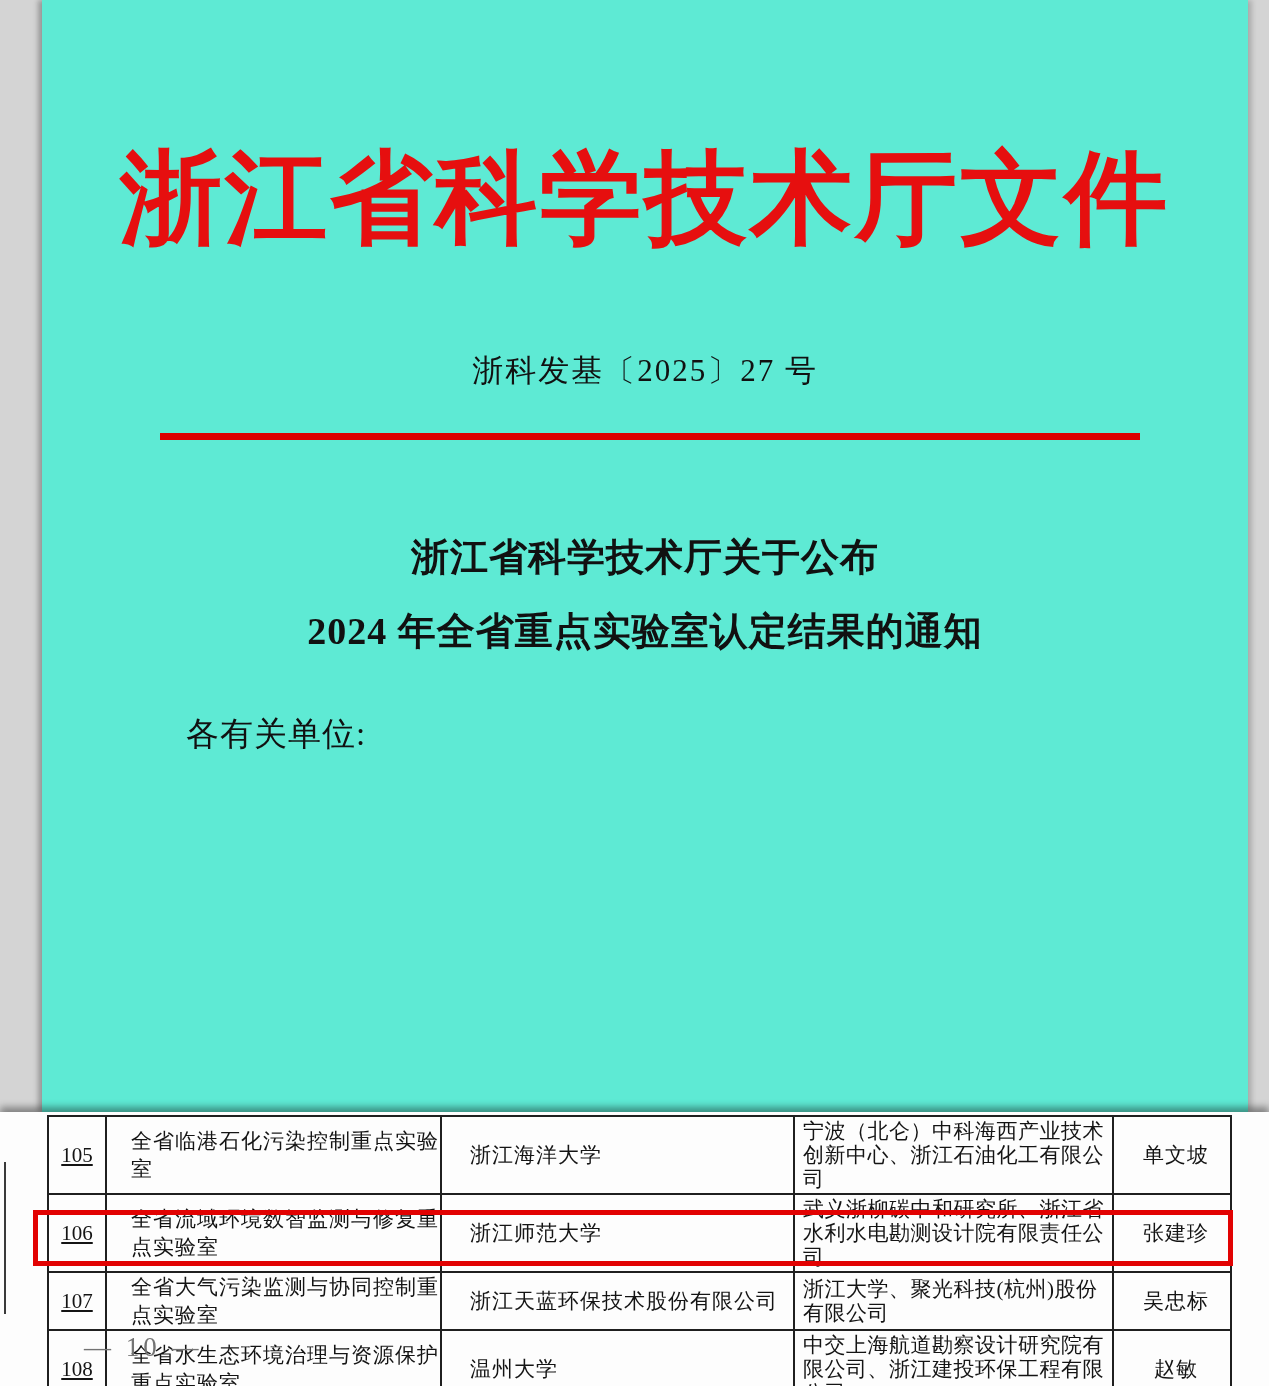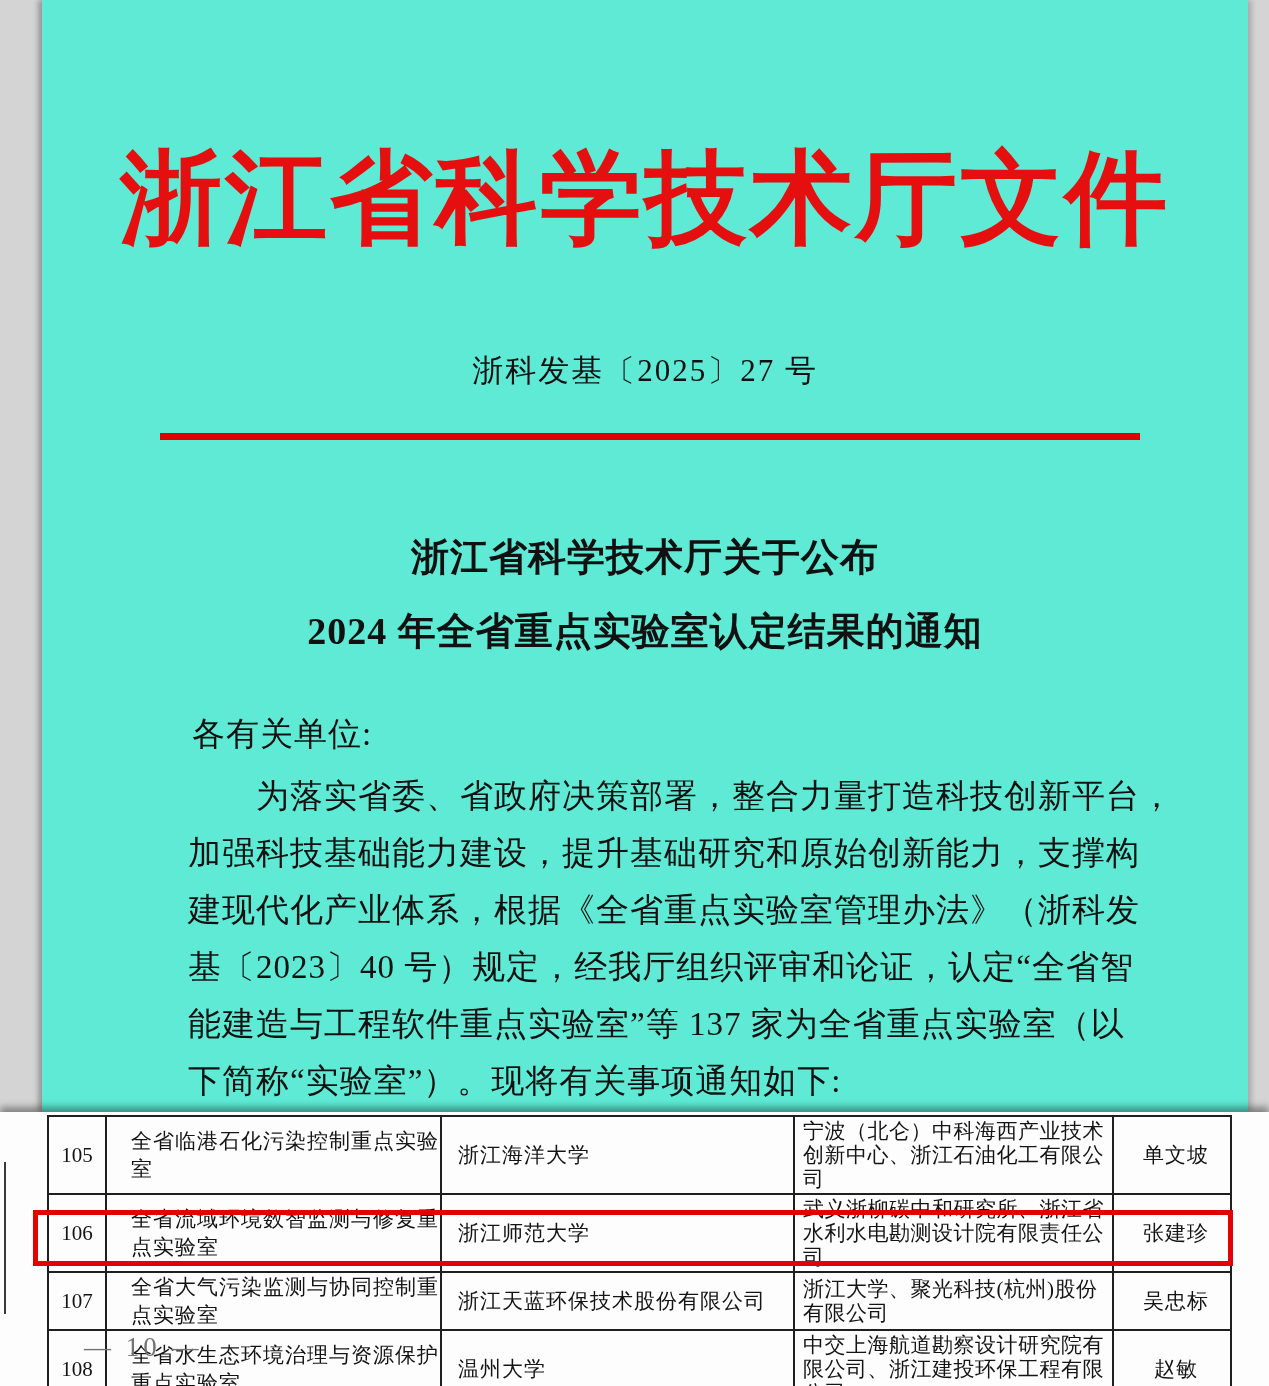--- a/index.html
+++ b/index.html
@@ -46,21 +46,21 @@
     position: absolute;
     left: 0; top: 520px; width: 100%;
     text-align: center;
     font-size: 38px;
     font-weight: bold;
     line-height: 74px;
     letter-spacing: 1px;
   }
   .salutation {
     position: absolute;
-    left: 150px; top: 712px;
+    left: 144px; top: 712px;
     font-size: 33px;
     letter-spacing: 1px;
   }
   .body-text {
     position: absolute;
     left: 146px; top: 768px;
     width: 952px;
     font-size: 33px;
     line-height: 57px;
     letter-spacing: 1px;
@@ -88,23 +88,23 @@
     table-layout: fixed;
     width: 1183px;
     font-family: "Liberation Serif", "DejaVu Serif", serif;
   }
   table.results td {
     border: 2px solid #1f1f1f;
     vertical-align: middle;
     font-size: 21px;
     color: #141414;
   }
-  td.c-num { text-align: center; font-size: 21px; }
+  td.c-num { text-align: center; font-size: 21px; text-decoration: underline; }
   td.c-lab { padding-left: 24px; letter-spacing: 1px; }
-  td.c-inst { padding-left: 16px; letter-spacing: 1px; }
+  td.c-inst { padding-left: 28px; letter-spacing: 1px; }
   td.c-part {
     padding: 2px 6px 2px 8px;
     font-size: 19.5px;
     line-height: 24px;
     letter-spacing: 0.5px;
     border-radius: 30px;
   }
   td.c-dir { text-align: center; font-size: 20px; letter-spacing: 1px; padding-left: 8px; }
   tr.r0 { height: 52px; }
   tr.r1 { height: 49px; }
@@ -137,28 +137,20 @@
 
   <div class="red-rule" style="background:#dc0000"></div>
 
   <div class="notice-title">
     <div>浙江省科学技术厅关于公布</div>
     <div>2024 年全省重点实验室认定结果的通知</div>
   </div>
 
   <div class="salutation">各有关单位:</div>
 
-  <div class="body-text">
-    <div>　　为落实省委、省政府决策部署，整合力量打造科技创新平台，</div>
-    <div>加强科技基础能力建设，提升基础研究和原始创新能力，支撑构</div>
-    <div>建现代化产业体系，根据《全省重点实验室管理办法》（浙科发</div>
-    <div>基〔2023〕40 号）规定，经我厅组织评审和论证，认定“全省智</div>
-    <div>能建造与工程软件重点实验室”等 137 家为全省重点实验室（以</div>
-    <div>下简称“实验室”）。现将有关事项通知如下:</div>
-  </div>
 </div>
 
 <div class="table-fragment">
 
   <div class="artifact-line"></div>
 
   <table class="results">
     <colgroup>
       <col style="width:58px">
       <col style="width:335px">

